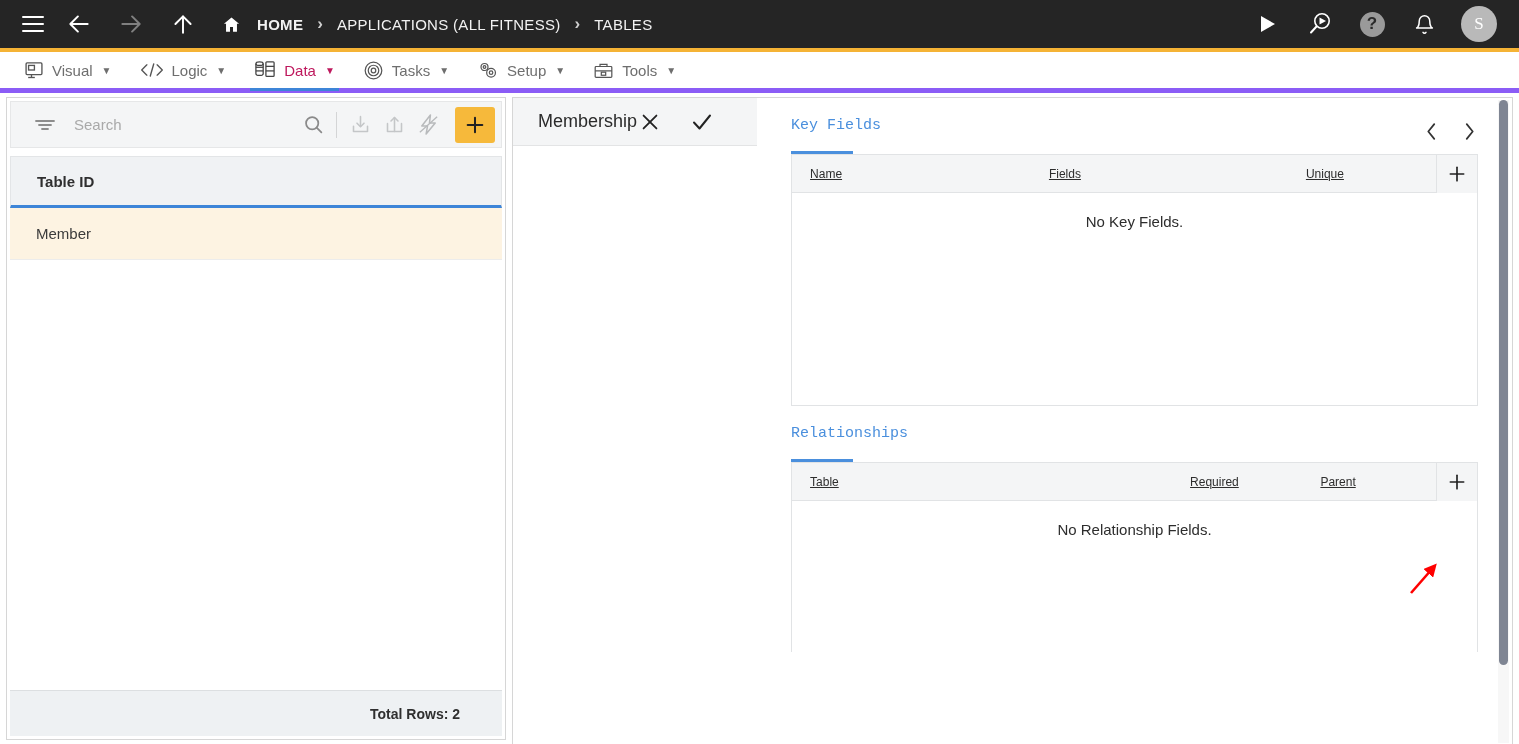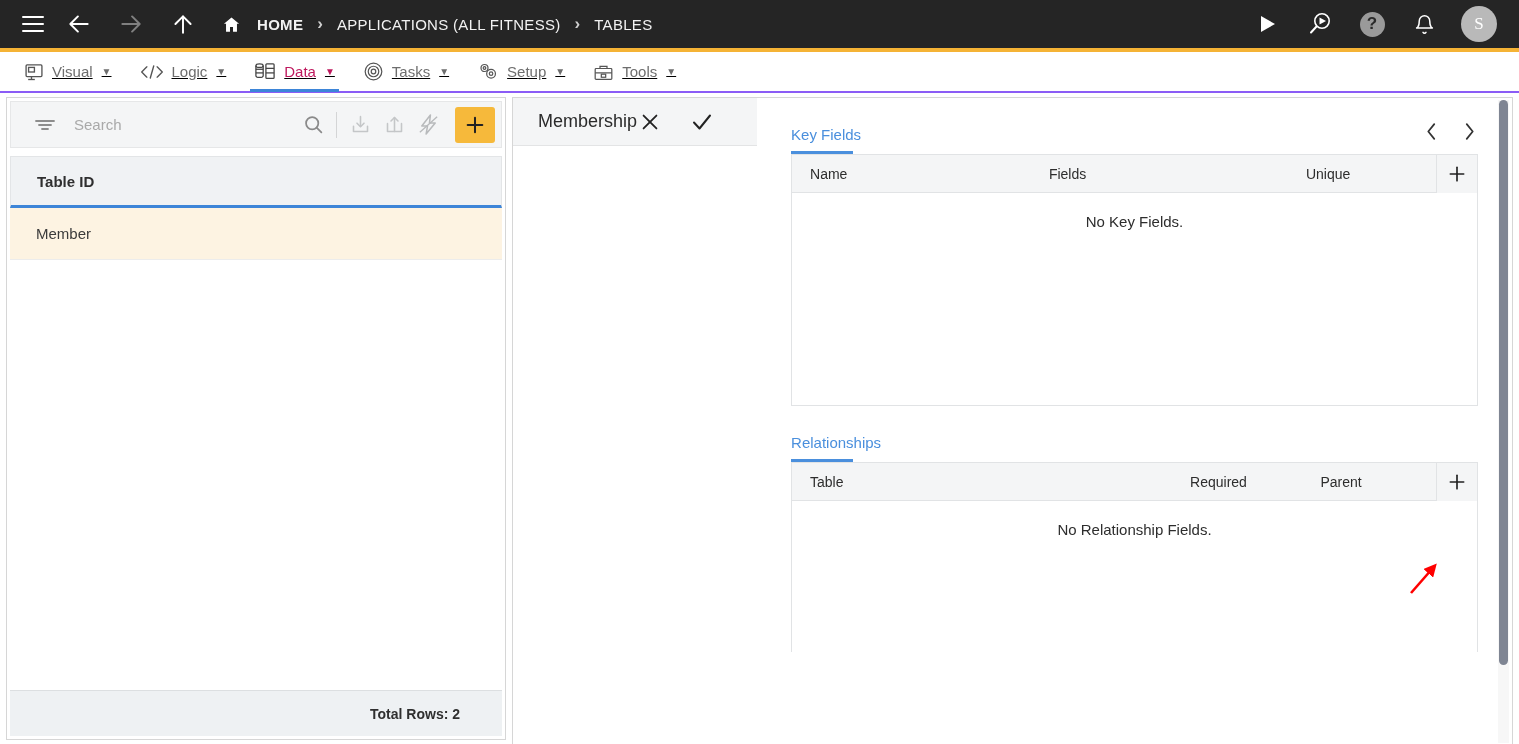--- a/index.html
+++ b/index.html
@@ -53,22 +53,21 @@
   }
   .qcircle {
     width: 25px; height: 25px; border-radius: 50%; background: #9a9a9a; color: #2a2a2a;
     font-size: 17px; font-weight: 700; display: flex; align-items: center; justify-content: center;
   }
 
   
   .menubar {
     position: absolute; left: 0; top: 52px; width: 1519px; height: 41px;
     background: #ffffff; display: flex; align-items: center;
-    border-bottom: 2px solid #8b5cf6;
-    text-decoration: underline;
+    border-bottom: 5px solid #8b5cf6;
   }
   .menu-item {
     display: flex; align-items: center; height: 41px; padding: 0 14px;
     color: #6e6e6e; font-size: 15px; position: relative; white-space: nowrap;
   }
   .menu-item:first-child { margin-left: 10px; }
   .menu-item .mi-ico { margin-right: 8px; display: flex; align-items: center; }
   .menu-item .caret { margin-left: 9px; font-size: 10px; }
   .menu-item.active { color: #be185d; }
   .menu-item.active .under {
@@ -131,37 +130,37 @@
     height: 48px; background: #f4f5f6; border-bottom: 1px solid #e3e4e5;
     display: flex; align-items: center; flex: none;
   }
   .rp-title { font-size: 18px; color: #2b2b2b; margin-left: 25px; }
   .rp-actions { margin-left: auto; display: flex; align-items: center; gap: 26px; padding-right: 42px; }
   .rp-actions .ra { width: 26px; height: 26px; display: flex; align-items: center; justify-content: center; }
 
   .rp-body { flex: 1; position: relative; padding: 0 34px; overflow: hidden; }
 
   .sec-tabrow { display: flex; align-items: flex-end; height: 56px; }
-  .sec-tab { position: relative; padding-bottom: 10px; }
+  .sec-tab { position: relative; padding-bottom: 20px; font-family: Liberation Mono, monospace; }
   .sec-tab-label { color: #4a8fdd; font-size: 15px; }
   .sec-tab .tab-under {
     position: absolute; left: 0; bottom: 0; width: 62px; height: 3px; background: #4a8fdd;
   }
   .pager { margin-left: auto; display: flex; align-items: center; gap: 20px; padding-bottom: 8px; }
   .pager .pg { font-size: 21px; color: #333; width: 18px; text-align: center; }
 
   .grid {
     border: 1px solid #e1e3e5; background: #ffffff;
   }
   .grid-head {
     display: flex; height: 38px; background: #f4f5f6; border-bottom: 1px solid #e1e3e5;
     align-items: center;
   }
   .grid-head .gh {
-    font-size: 14px; color: #2d2d2d;
+    font-size: 12px; color: #2d2d2d; text-decoration: underline;
   }
   .grid-add {
     margin-left: auto; width: 56px; height: 38px; border-left: 1px solid #e1e3e5;
     display: flex; align-items: center; justify-content: center; background: #f4f5f6;
     align-self: stretch;
   }
   .grid-add svg { width: 20px; height: 20px; }
   .grid-empty {
     text-align: center; font-size: 15px; color: #2d2d2d; padding-top: 20px;
   }

